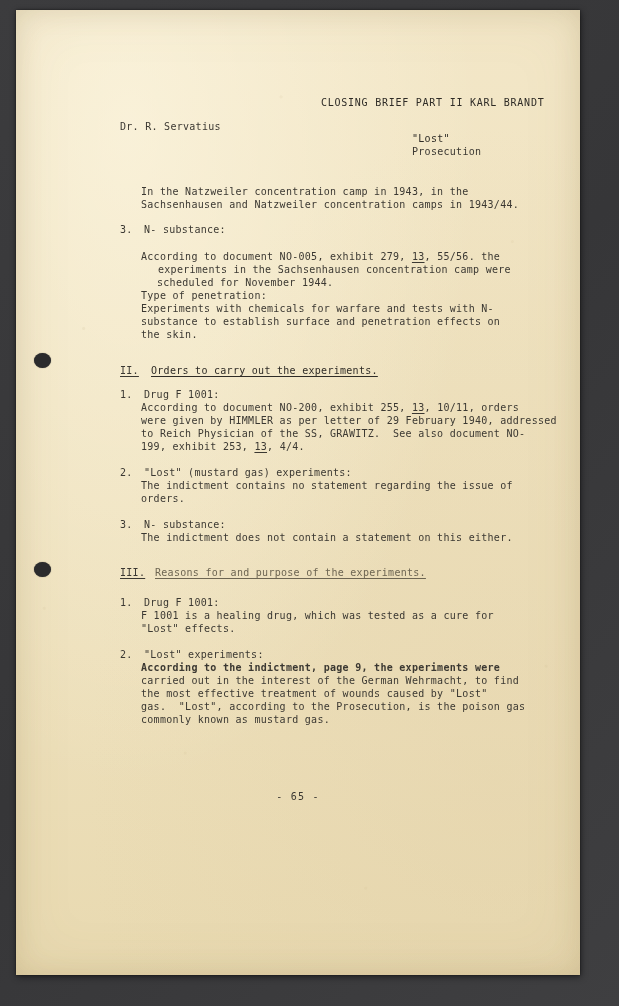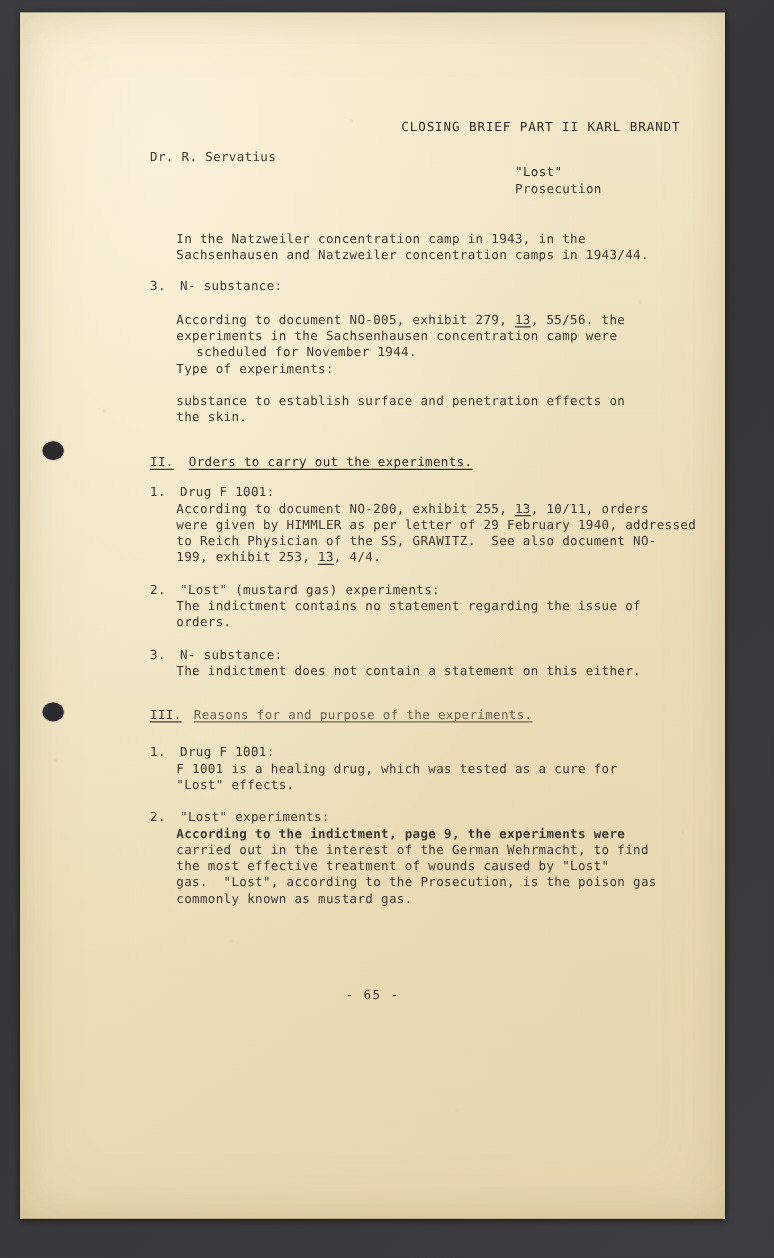--- a/index.html
+++ b/index.html
@@ -130,23 +130,24 @@
 
     <div class="ln party-label">Prosecution</div>
 
     <div class="ln" style="left:125px; top:175px;">In the Natzweiler concentration camp in 1943, in the</div>
     <div class="ln" style="left:125px; top:188px;">Sachsenhausen and Natzweiler concentration camps in 1943/44.</div>
 
     <div class="num" style="left:104px; top:213px;">3.</div>
     <div class="ln" style="left:128px; top:213px;">N- substance:</div>
 
     <div class="ln" style="left:125px; top:240px;"><span>According to document NO-005, exhibit 279, </span><span class="u">13</span><span>, 55/56. the</span></div>
-    <div class="ln" style="left:125px; top:253px;text-align:center;">experiments in the Sachsenhausen concentration camp were</div>
+    <div class="ln" style="left:142px; top:253px;text-align:center;">experiments in the Sachsenhausen concentration camp were</div>
     <div class="ln" style="left:125px; top:266px;margin-left:16px;">scheduled for November 1944.</div>
-    <div class="ln" style="left:125px; top:279px;">Type of experiments:</div>
+    <div class="ln" style="left:125px; top:279px;">Type of penetration:</div>
+    <div class="ln" style="left:125px; top:292px;">Experiments with chemicals for warfare and tests with N-</div>
     <div class="ln" style="left:125px; top:305px;text-align:right;">substance to establish surface and penetration effects on</div>
     <div class="ln" style="left:125px; top:318px;">the skin.</div>
 
     <div class="sec-head u" style="left:104px; top:354px;">II.</div>
     <div class="sec-head u dark" style="left:135px; top:354px;">Orders to carry out the experiments.</div>
 
     <div class="num" style="left:104px; top:378px;">1.</div>
     <div class="ln" style="left:128px; top:378px;">Drug F 1001:</div>
 
     <div class="ln" style="left:125px; top:391px;"><span>According to document NO-200, exhibit 255, </span><span class="u">13</span><span>, 10/11, orders</span></div>

